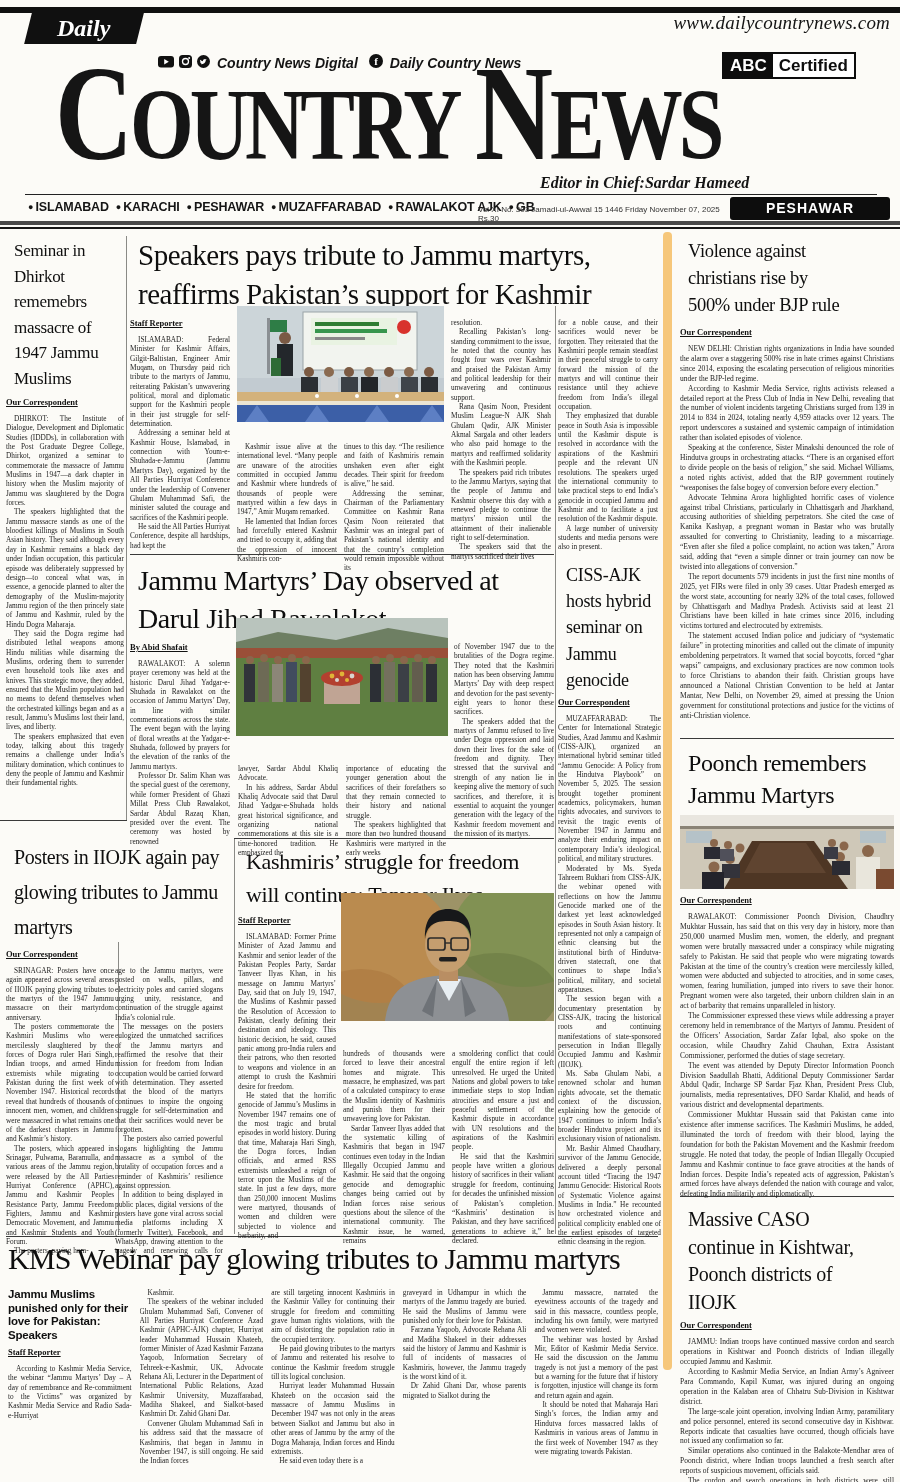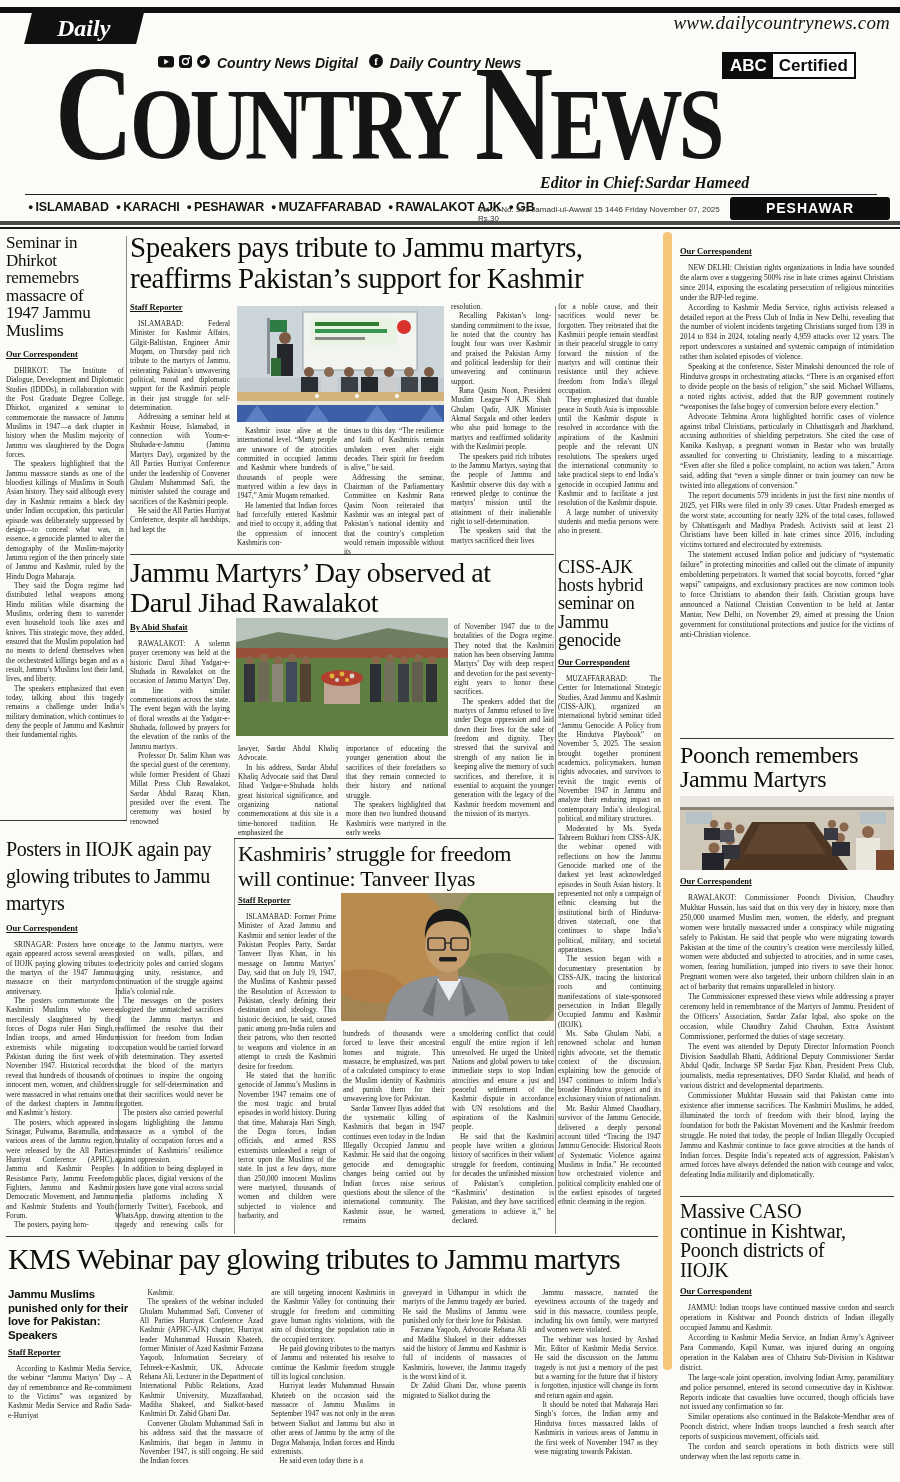--- a/index.html
+++ b/index.html
@@ -38,21 +38,21 @@
   .rule-dbl-a{ left:0; top:221px; width:900px; height:4px; background:#4a4a4a; }
   .rule-dbl-b{ left:0; top:227px; width:900px; height:2px; background:#161616; }
 
   
   .vrule{ width:1px; background:#8a8a86; }
   .hrule{ height:1px; background:#3a3a3a; }
   .accent-bar{ width:9px; border-radius:4px; }
 
   
   .hl{ font-family:"Liberation Serif",serif; font-weight:400; color:#0e0e0e; letter-spacing:-.3px; }
-  .hl p{ margin:0; }
+  .hl p{ margin:8px; }
   .byl{ display:block; font:bold 8.5px/11px "Liberation Serif",serif; text-decoration:underline;
         margin-bottom:6px; color:#111; }
   .body{ font-size:7.3px; line-height:9.35px; text-align:justify; color:#1c1c1c; overflow:hidden; }
   .body p{ text-indent:8px; }
   .body p.cont{ text-indent:0; }
   .body-wide{ font-size:7.5px; line-height:9.9px; }
   .cols{ display:flex; }
   .subhead{ font:bold 11.5px/13.5px "Liberation Sans",sans-serif; letter-spacing:-.2px; margin-bottom:5px; color:#101010; }
   .photo{ overflow:hidden; background:#ccc; }
   .photo svg{ display:block; width:100%; height:100%; }
@@ -376,37 +376,42 @@
           </div>
       </div>
       <div class="body" style="flex:1; height:186px;">
           <p>Kashmir.</p>
           <p>The speakers of the webinar included Ghulam Muhammad Safi, Convener of All Parties Hurriyat Conference Azad Kashmir (APHC-AJK) chapter, Hurriyat leader Muhammad Hussain Khateeb, former Minister of Azad Kashmir Farzana Yaqoob, Information Secretary of Tehreek-e-Kashmir, UK, Advocate Rehana Ali, Lecturer in the Department of International Public Relations, Azad Kashmir University, Muzaffarabad, Madiha Shakeel, and Sialkot-based Kashmiri Dr. Zahid Ghani Dar.</p>
           <p>Convener Ghulam Muhammad Safi in his address said that the massacre of Kashmiris, that began in Jammu in November 1947, is still ongoing. He said the Indian forces</p>
         </div>
       <div class="body" style="flex:1; height:186px;">
           <p class="cont">are still targeting innocent Kashmiris in the Kashmir Valley for continuing their struggle for freedom and committing grave human rights violations, with the aim of distorting the population ratio in the occupied territory.</p>
           <p>He paid glowing tributes to the martyrs of Jammu and reiterated his resolve to continue the Kashmir freedom struggle till its logical conclusion.</p>
-          <p>Hurriyat leader Muhammad Hussain Khateeb on the occasion said the massacre of Jammu Muslims in September 1947 was not only in the areas between Sialkot and Jammu but also in other areas of Jammu by the army of the Dogra Maharaja, Indian forces and Hindu extremists.</p>
+          <p>Hurriyat leader Muhammad Hussain Khateeb on the occasion said the massacre of Jammu Muslims in December 1947 was not only in the areas between Sialkot and Jammu but also in other areas of Jammu by the army of the Dogra Maharaja, Indian forces and Hindu extremists.</p>
           <p>He said even today there is a</p>
         </div>
       <div class="body" style="flex:1; height:186px;">
           <p class="cont">graveyard in Udhampur in which the martyrs of the Jammu tragedy are buried. He said the Muslims of Jammu were punished only for their love for Pakistan.</p>
           <p>Farzana Yaqoob, Advocate Rehana Ali and Madiha Shakeel in their addresses said the history of Jammu and Kashmir is full of incidents of massacres of Kashmiris, however, the Jammu tragedy is the worst kind of it.</p>
           <p>Dr Zahid Ghani Dar, whose parents migrated to Sialkot during the</p>
         </div>
       <div class="body" style="flex:1; height:186px;">
           <p>Jammu massacre, narrated the eyewitness accounts of the tragedy and said in this massacre, countless people, including his own family, were martyred and women were violated.</p>
           <p>The webinar was hosted by Arshad Mir, Editor of Kashmir Media Service. He said the discussion on the Jammu tragedy is not just a memory of the past but a warning for the future that if history is forgotten, injustice will change its form and return again and again.</p>
           <p>It should be noted that Maharaja Hari Singh’s forces, the Indian army and Hindutva forces massacred lakhs of Kashmiris in various areas of Jammu in the first week of November 1947 as they were migrating towards Pakistan.</p>
         </div>
     </div>
   </section>
 
   <section class="abs" style="left:680px; top:234px; width:214px;">
+    <div class="hl" style="font-size:18.5px; line-height:19px;">
+        <p>Violence against</p>
+        <p class="cont">christians rise by</p>
+        <p>500% under BJP rule</p>
+      </div>
     <span class="byl" style="margin-top:12px;">Our Correspondent</span>
     <div class="body body-wide" style="height:418px;">
         <p>NEW DELHI: Christian rights organizations in India have sounded the alarm over a staggering 500% rise in hate crimes against Christians since 2014, exposing the escalating persecution of religious minorities under the BJP-led regime.</p>
         <p>According to Kashmir Media Service, rights activists released a detailed report at the Press Club of India in New Delhi, revealing that the number of violent incidents targeting Christians surged from 139 in 2014 to 834 in 2024, totaling nearly 4,959 attacks over 12 years. The report underscores a sustained and systemic campaign of intimidation rather than isolated episodes of violence.</p>
         <p>Speaking at the conference, Sister Minakshi denounced the role of Hindutva groups in orchestrating attacks. “There is an organised effort to divide people on the basis of religion,” she said. Michael Williams, a noted rights activist, added that the BJP government routinely “weaponises the false bogey of conversion before every election.”</p>
         <p>Advocate Tehmina Arora highlighted horrific cases of violence against tribal Christians, particularly in Chhattisgarh and Jharkhand, accusing authorities of shielding perpetrators. She cited the case of Kanika Kashyap, a pregnant woman in Bastar who was brutally assaulted for converting to Christianity, leading to a miscarriage. “Even after she filed a police complaint, no action was taken,” Arora said, adding that “even a simple dinner or train journey can now be twisted into allegations of conversion.”</p>
         <p>The report documents 579 incidents in just the first nine months of 2025, yet FIRs were filed in only 39 cases. Uttar Pradesh emerged as the worst state, accounting for nearly 32% of the total cases, followed by Chhattisgarh and Madhya Pradesh. Activists said at least 21 Christians have been killed in hate crimes since 2016, including victims tortured and electrocuted by extremists.</p>
         <p>The statement accused Indian police and judiciary of “systematic failure” in protecting minorities and called out the climate of impunity emboldening perpetrators. It warned that social boycotts, forced “ghar wapsi” campaigns, and exclusionary practices are now common tools to force Christians to abandon their faith. Christian groups have announced a National Christian Convention to be held at Jantar Mantar, New Delhi, on November 29, aimed at pressing the Union government for constitutional protections and justice for the victims of anti-Christian violence.</p>
       </div>
   </section>

